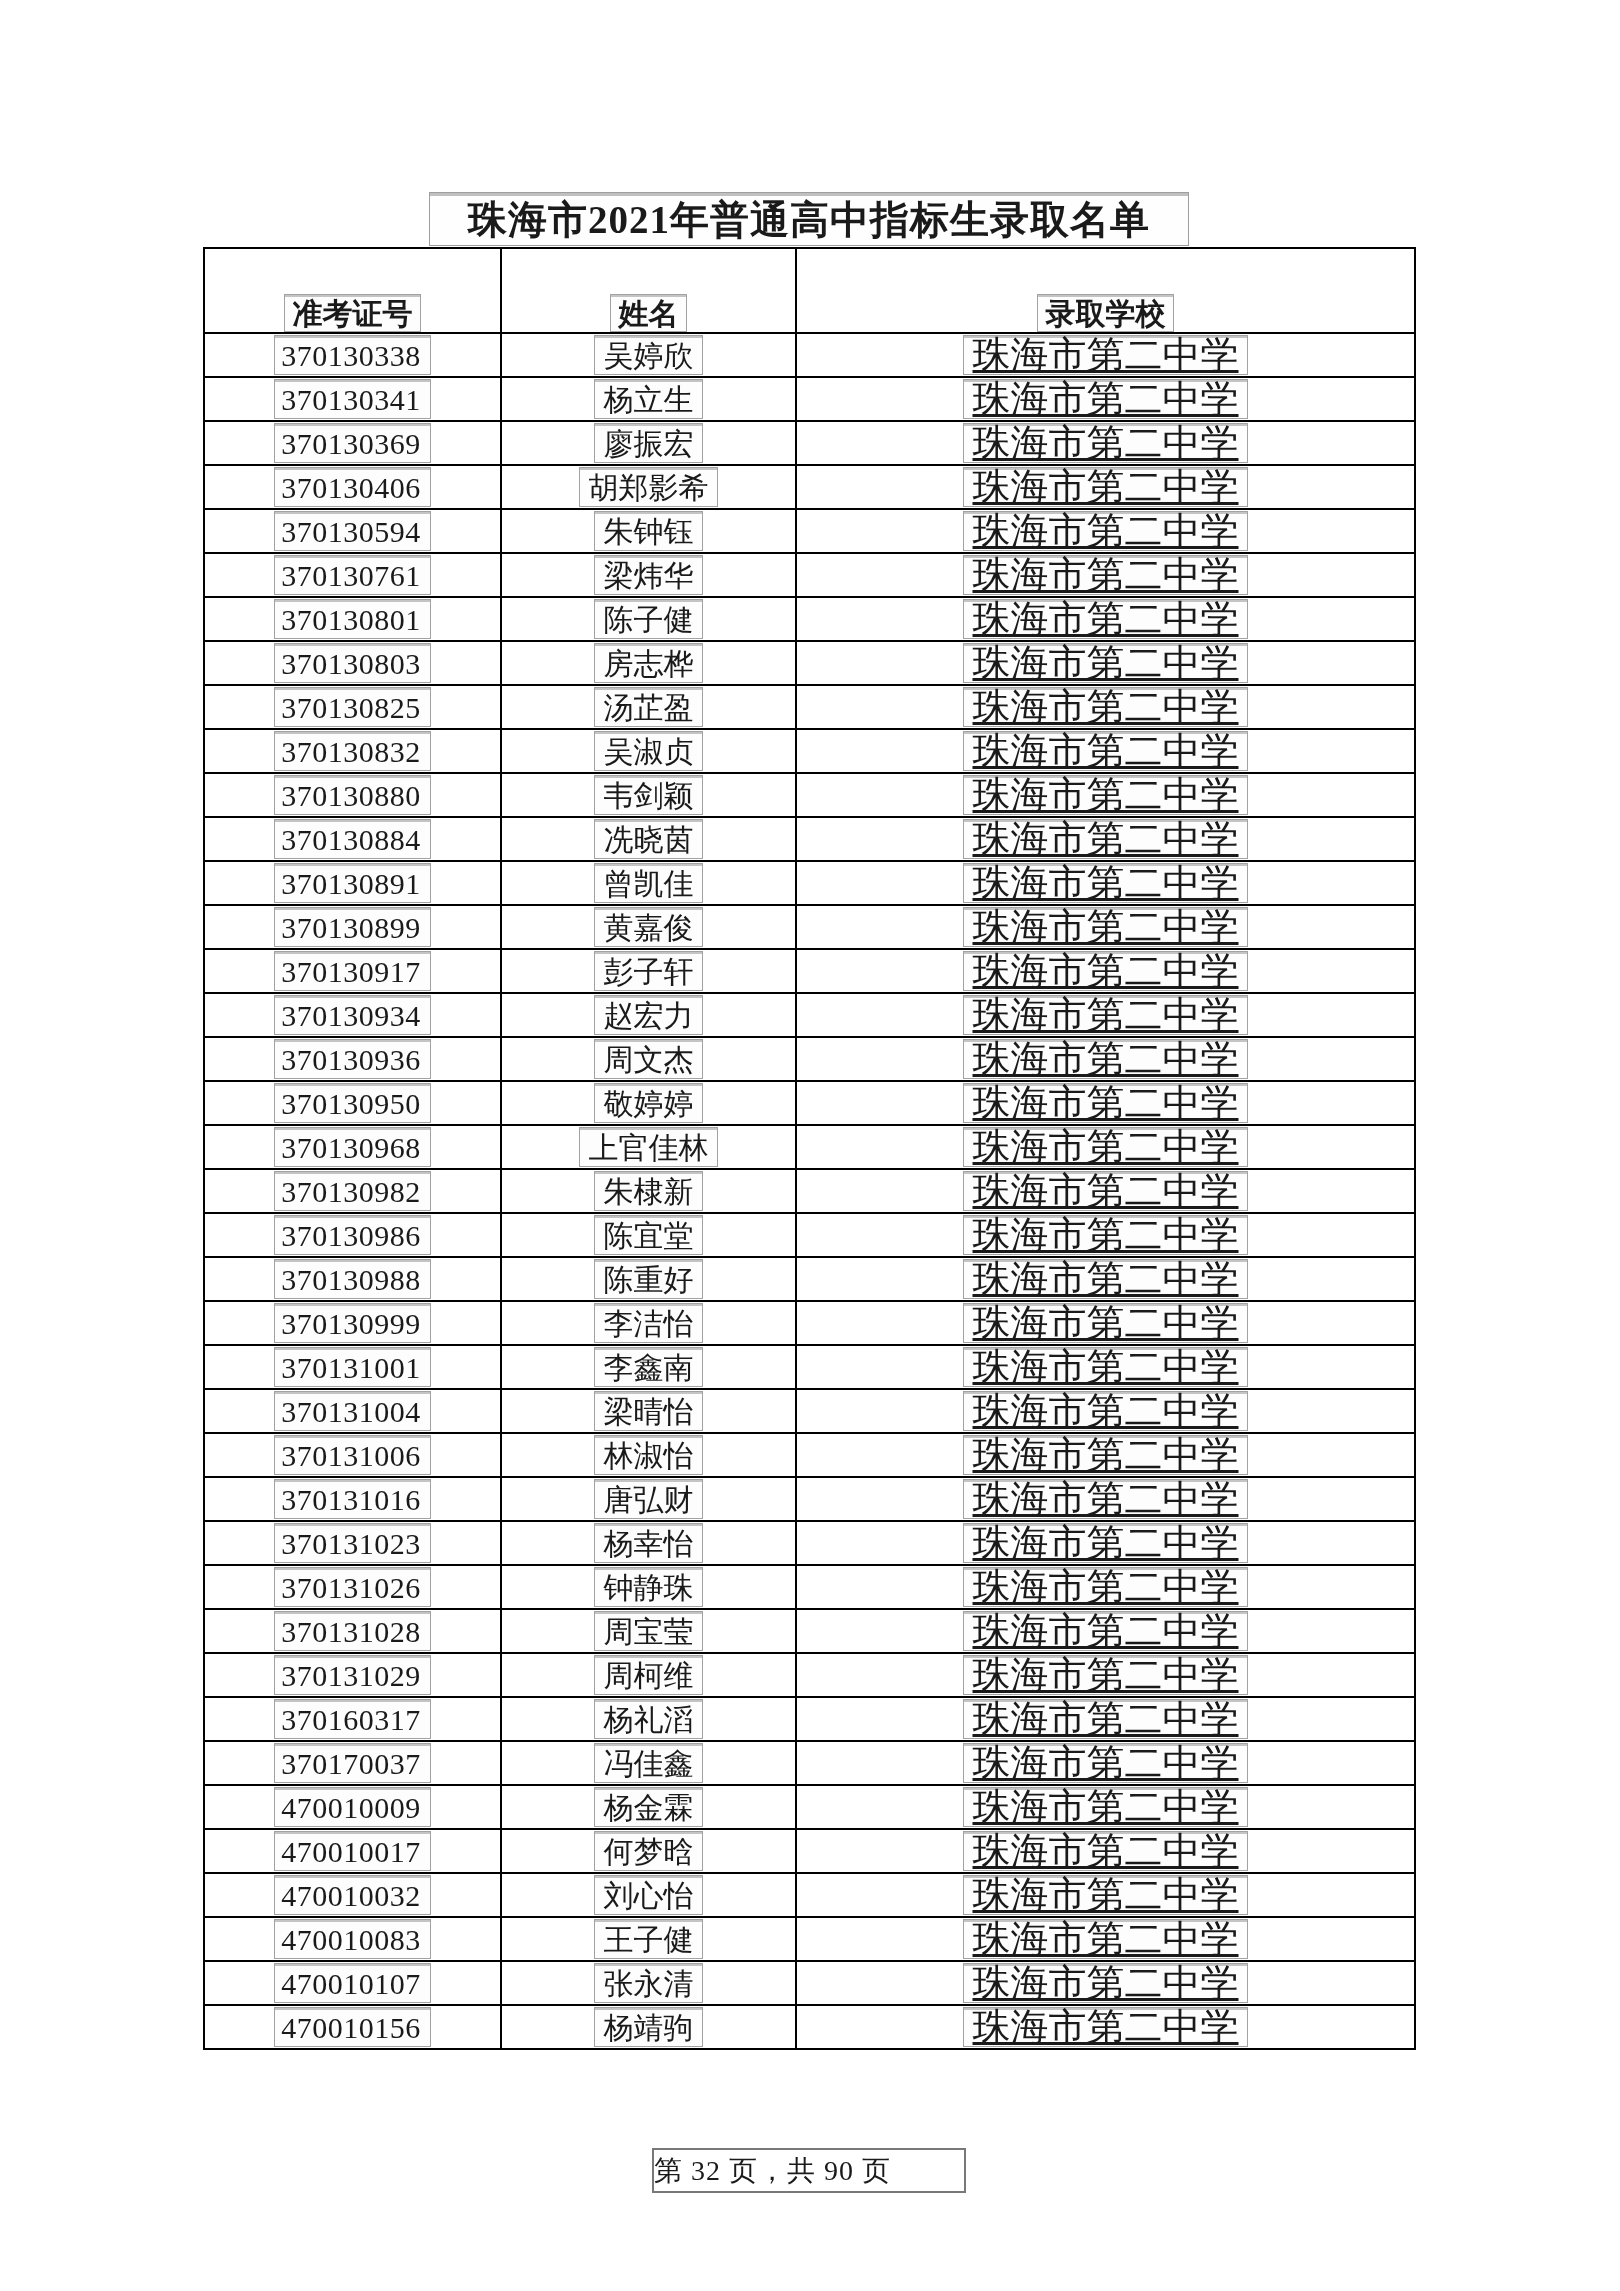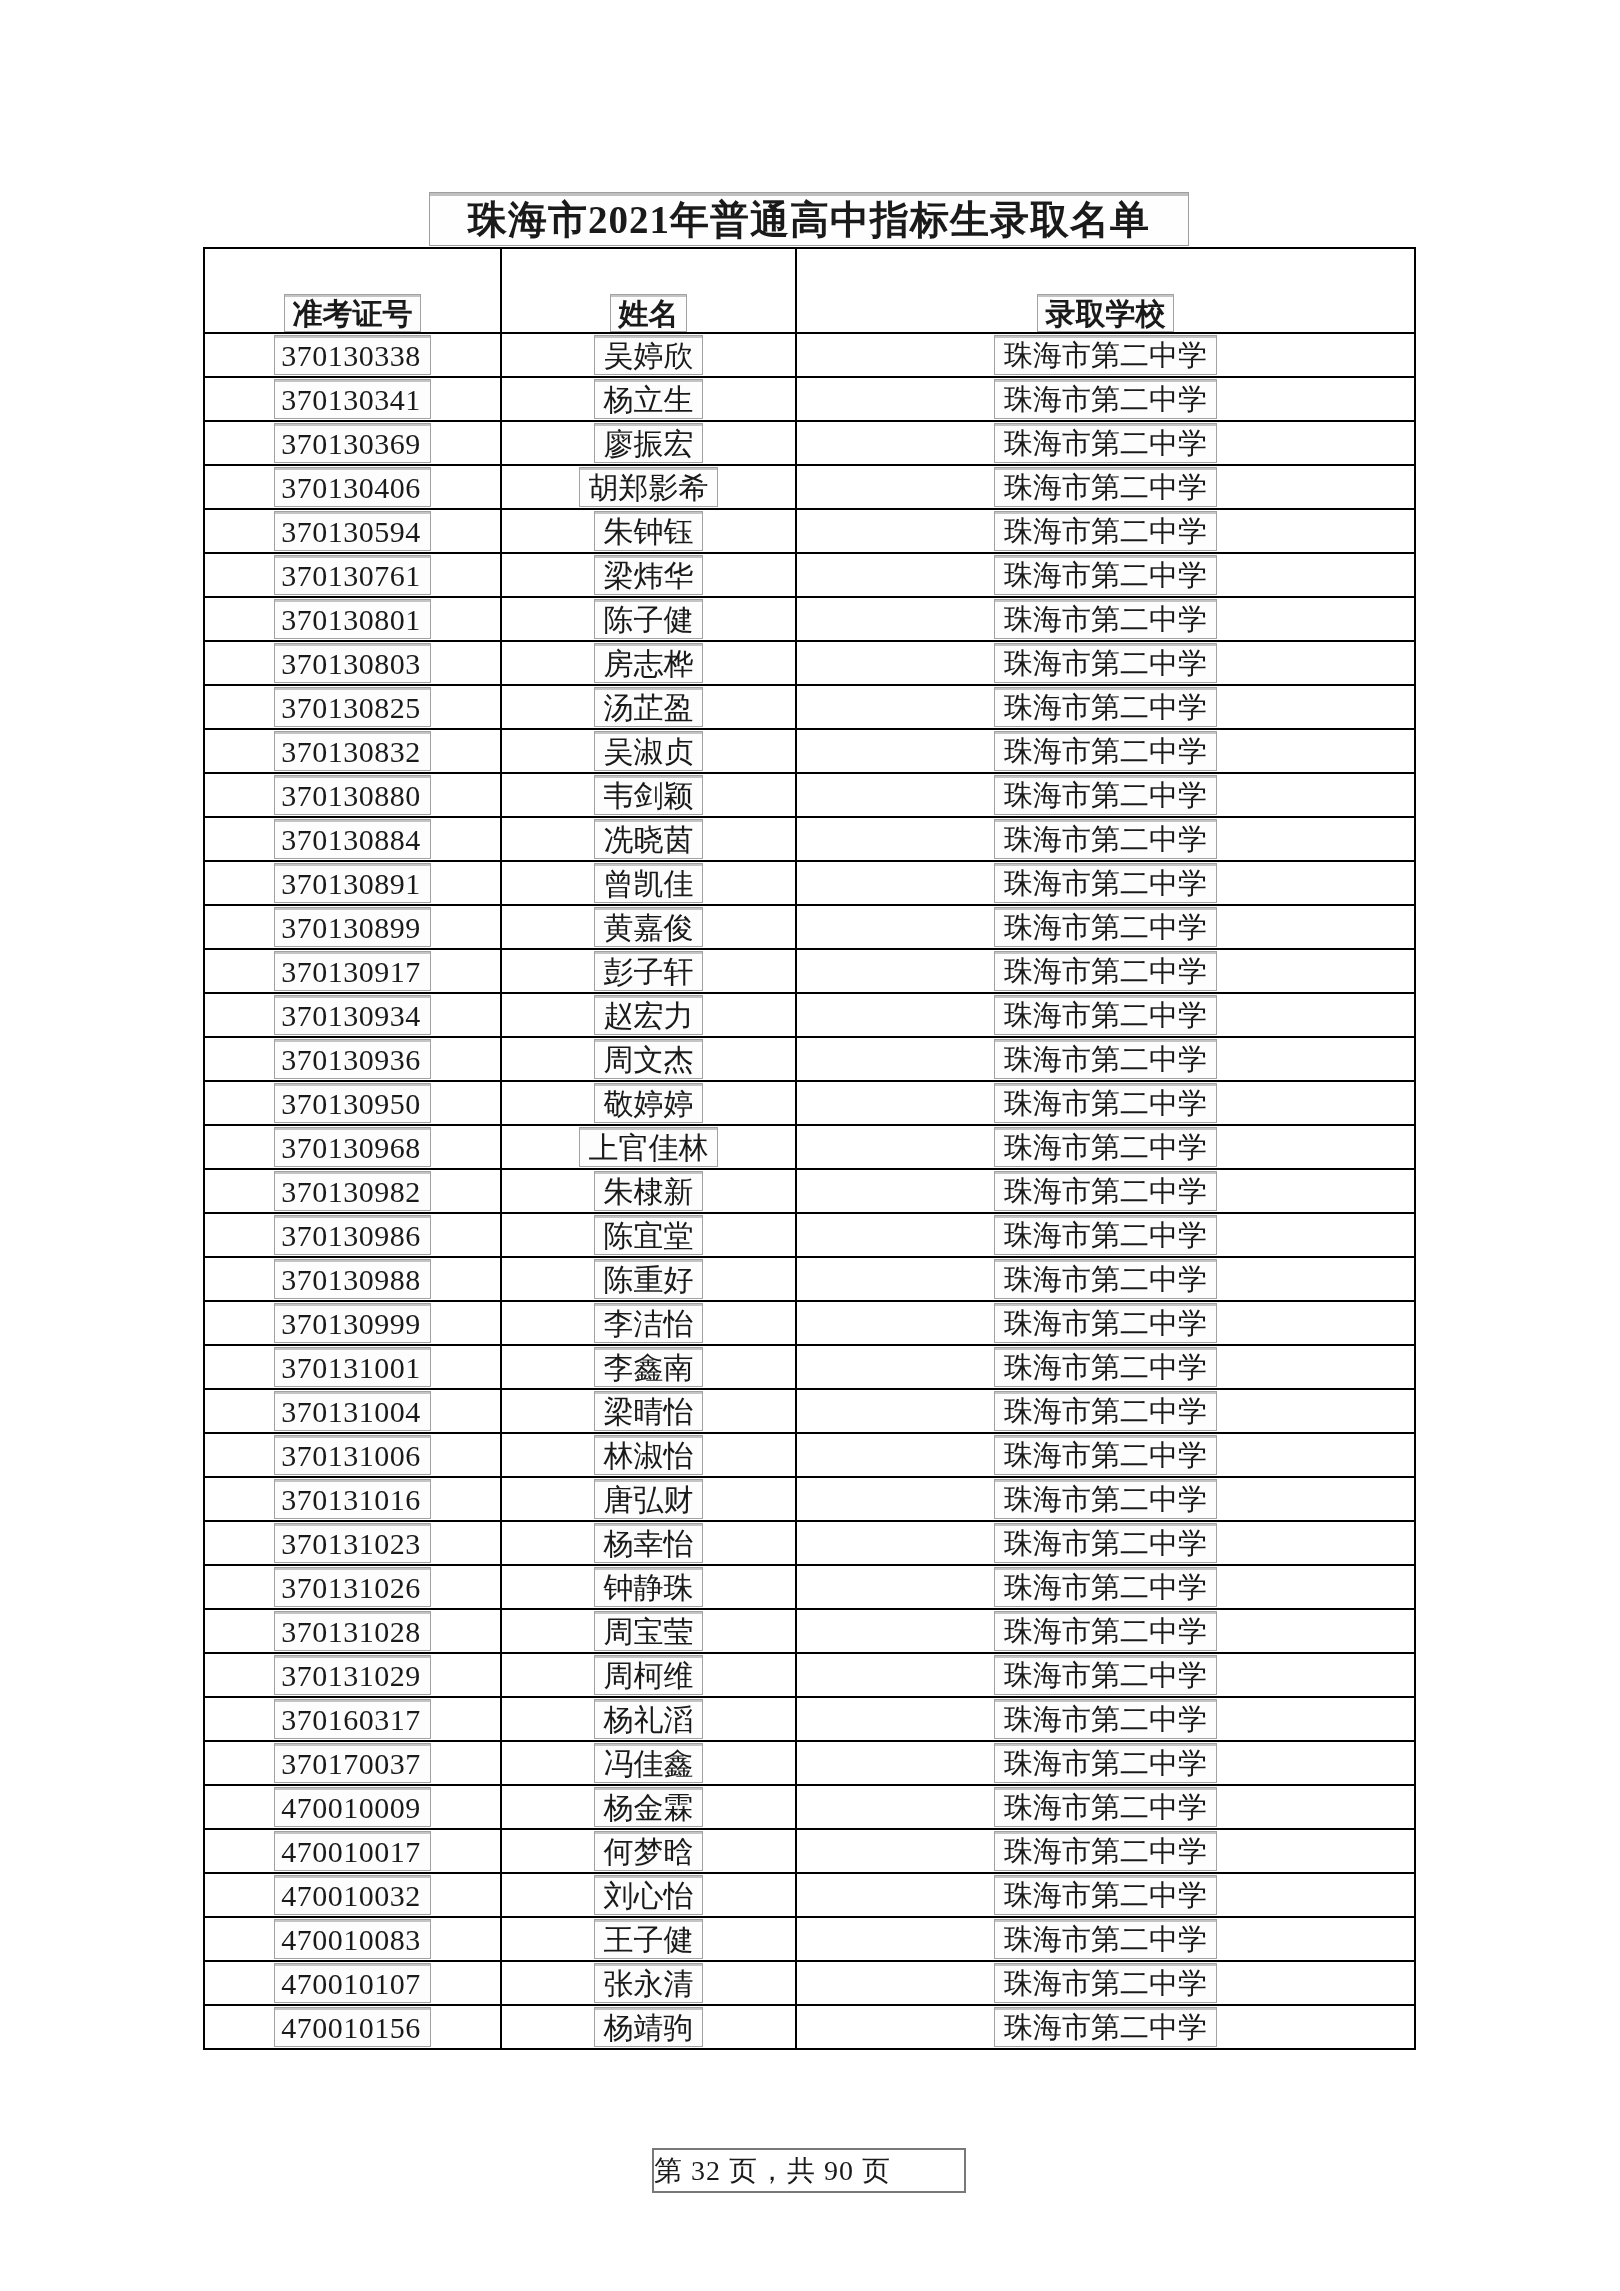--- a/index.html
+++ b/index.html
@@ -66,21 +66,21 @@
     box-shadow: inset 0 2px 0 #c4c4c4;
     background: #fdfdfd;
     padding: 2px 8.8px 1px 8.8px;
     font-size: 30px;
     line-height: 35px;
     white-space: nowrap;
     vertical-align: middle;
   }
   .hdr { font-weight: bold; padding: 1px 7.8px 0 7.8px; margin-top: 45px; line-height 33px; }
   .num { letter-spacing: 0.5px; padding-left: 6px; }
-  .school { font-size: 29px; }
+  .school { font-size: 38px; text-decoration: underline; }
   
   .footer-box {
     position: absolute;
     left: 652px;
     top: 2148px;
     width: 314px;
     height: 45px;
     border: 2px solid #787878;
     box-sizing: border-box;
     background: #ffffff;

